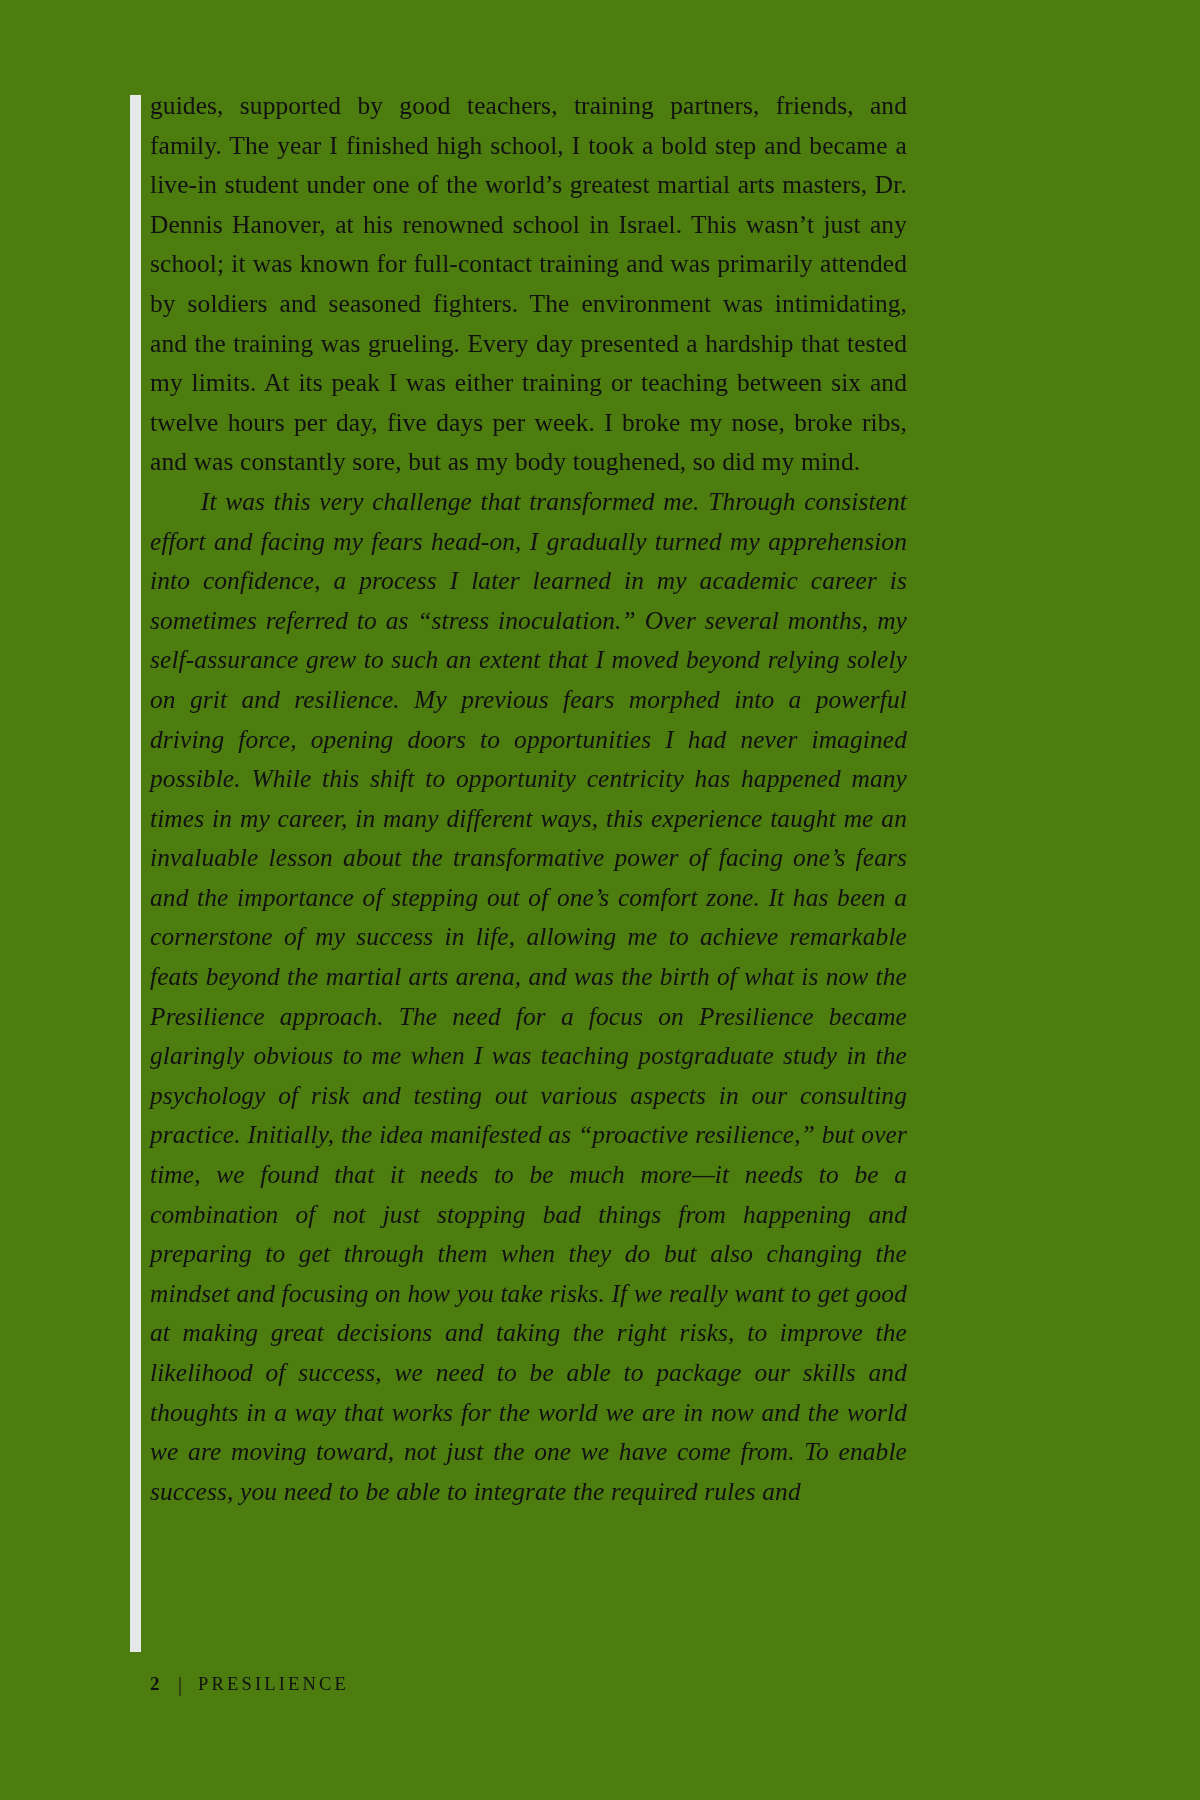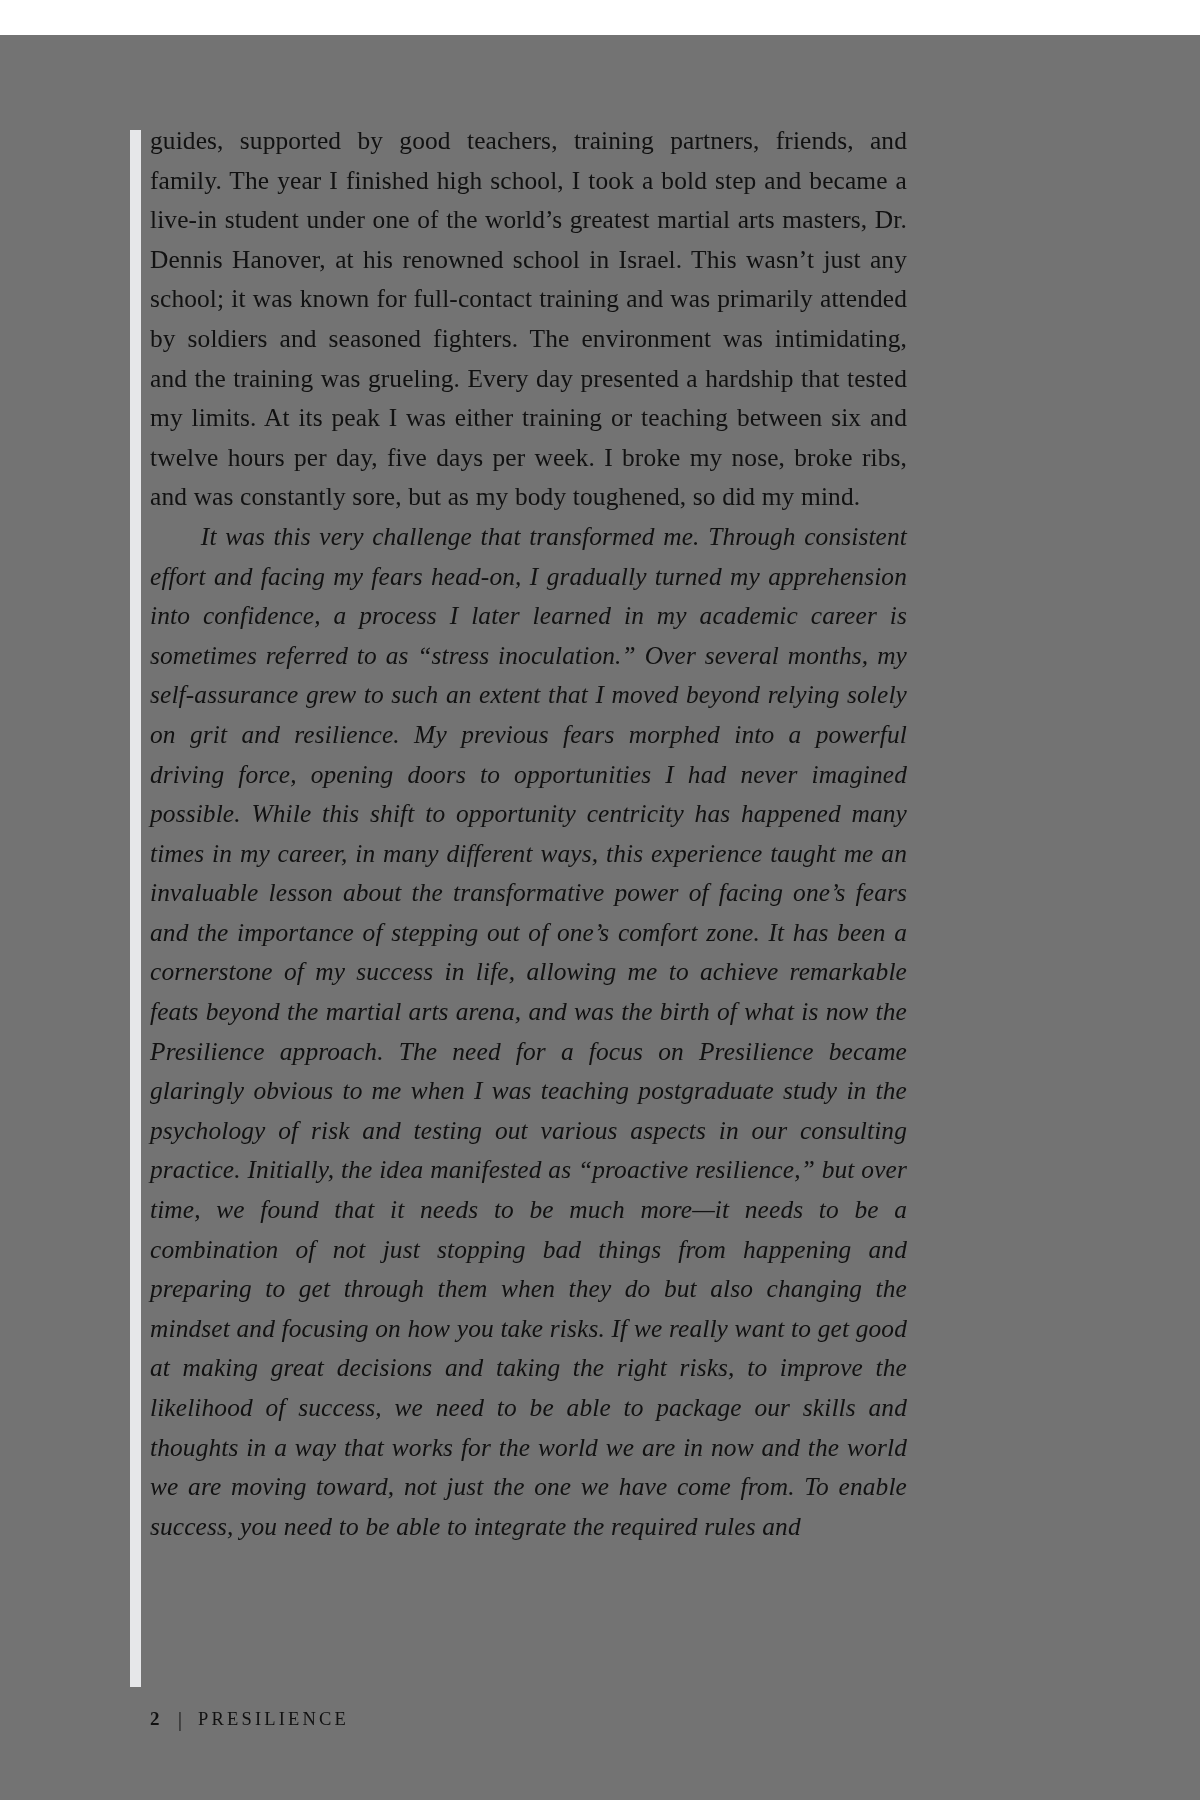--- a/index.html
+++ b/index.html
@@ -15,22 +15,21 @@
     overflow: hidden;
     font-family: "Liberation Serif", "DejaVu Serif", serif;
     color: #111111;
     -webkit-font-smoothing: antialiased;
   }
 
   
   .page {
     position: absolute;
     inset: 0;
-    background: #737373;
-    margin-top: 35px;
+    background: #4d7c0f;
   }
 
   
   .margin-rule {
     position: absolute;
     left: 130px;
     top: 95px;
     width: 11px;
     height: 1557px;
     background: #e6e7e9;

